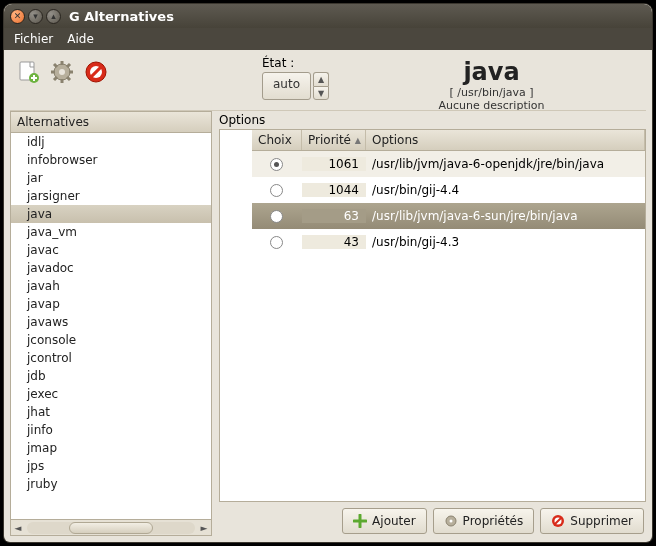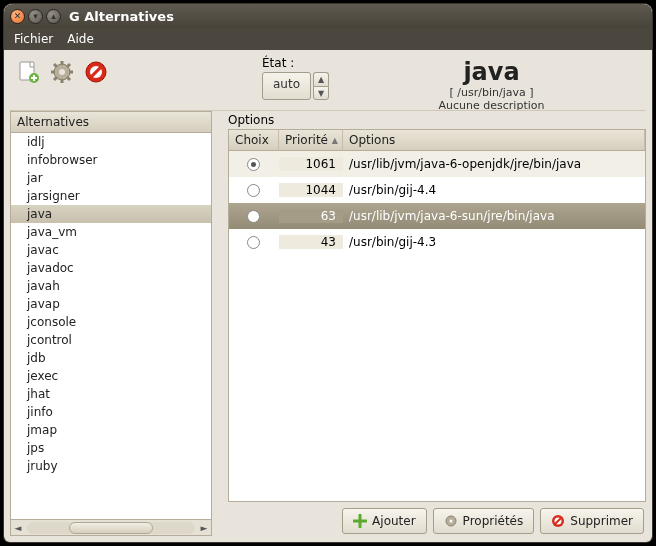--- a/index.html
+++ b/index.html
@@ -19,33 +19,33 @@
 .etat-label { font-size: 12px; color: #000; text-align: right; }
 .etat-row { display: flex; gap: 2px; }
 .etat-val { background: linear-gradient(#f6f3ec, #e2ddd0); border: 1px solid #a39c8c; border-radius: 3px; padding: 4px 10px; font-size: 12px; color: #333; }
 .spin { display: flex; flex-direction: column; }
 .spin-btn { width: 16px; height: 14px; background: linear-gradient(#f6f3ec,#e2ddd0); border: 1px solid #a39c8c; font-size: 8px; display: flex; align-items: center; justify-content: center; color: #555; }
 .spin-btn:first-child { border-radius: 3px 3px 0 0; border-bottom: none; }
 .spin-btn:last-child { border-radius: 0 0 3px 3px; }
 .title-block { flex: 1; text-align: center; padding-top: 2px; }
 .title-block .big { font-size: 24px; font-weight: bold; color: #222; }
 .title-block .sub { font-size: 11px; color: #333; }
-.split { flex: 1; display: flex; gap: 16px; min-height: 0; border-top: 1px solid #cfc8b8; }
+.split { flex: 1; display: flex; gap: 7px; min-height: 0; border-top: 1px solid #cfc8b8; }
 .left-pane { width: 202px; display: flex; flex-direction: column; }
 .pane-header { background: linear-gradient(#eae5d9, #d5cebd); border: 1px solid #b5ad9a; padding: 3px 6px; font-size: 12px; color: #222; }
 .list { flex: 1; background: #fff; border: 1px solid #b5ad9a; border-top: none; overflow-y: auto; overflow-x: hidden; font-size: 12px; color: #222; }
 .list-item { padding: 2px 16px; white-space: nowrap; }
 .list-item.selected { background: linear-gradient(#d8d2c2, #c8c0ad); }
 .hsb { height: 16px; background: #e6e1d5; border: 1px solid #b5ad9a; border-top: none; display: flex; align-items: center; }
 .hsb-track { flex: 1; height: 12px; background: #ded8ca; margin: 0 2px; border-radius: 6px; position: relative; }
 .hsb-thumb { position: absolute; left: 25%; width: 50%; height: 12px; background: linear-gradient(#f2eee4,#d6cfbe); border: 1px solid #b0a894; border-radius: 6px; }
 .hsb-arrow { width: 14px; text-align: center; font-size: 9px; color: #555; }
 .right-pane { flex: 1; display: flex; flex-direction: column; min-width: 0; }
 .opts-label { font-size: 12px; color: #000; padding: 2px 0; }
-.table { flex: 1; background: #fff; border: 1px solid #b5ad9a; overflow: hidden; font-size: 12px; display: flex; flex-direction: column; }
+.table { flex: 1; background: #fff; border: 1px solid #b5ad9a; overflow: hidden; font-size: 12px; display: flex; flex-direction: column; padding-left: 32px; }
 .thead { display: flex; background: linear-gradient(#eae5d9, #d5cebd); border-bottom: 1px solid #b5ad9a; }
 .th { padding: 3px 6px; border-right: 1px solid #c4bca9; color: #222; position: relative; }
 .th.c1 { width: 50px; }
 .th.c2 { width: 64px; text-align: left; }
 .th.c3 { flex: 1; }
 .sort-tri { position: absolute; right: 4px; top: 6px; font-size: 8px; color: #777; }
 .tbody { flex: 1; }
 .tr { display: flex; height: 26px; align-items: center; }
 .tr.alt { background: #f2efe7; }
 .tr.sel { background: linear-gradient(#ada58f, #948b76); color: #fff; }
@@ -136,20 +136,21 @@
             <div class="list-item">idlj</div>
             <div class="list-item">infobrowser</div>
             <div class="list-item">jar</div>
             <div class="list-item">jarsigner</div>
             <div class="list-item selected">java</div>
             <div class="list-item">java_vm</div>
             <div class="list-item">javac</div>
             <div class="list-item">javadoc</div>
             <div class="list-item">javah</div>
             <div class="list-item">javap</div>
+            <div class="list-item">javaws</div>
             <div class="list-item">jconsole</div>
             <div class="list-item">jcontrol</div>
             <div class="list-item">jdb</div>
             <div class="list-item">jexec</div>
             <div class="list-item">jhat</div>
             <div class="list-item">jinfo</div>
             <div class="list-item">jmap</div>
             <div class="list-item">jps</div>
             <div class="list-item">jruby</div>
           </div>

